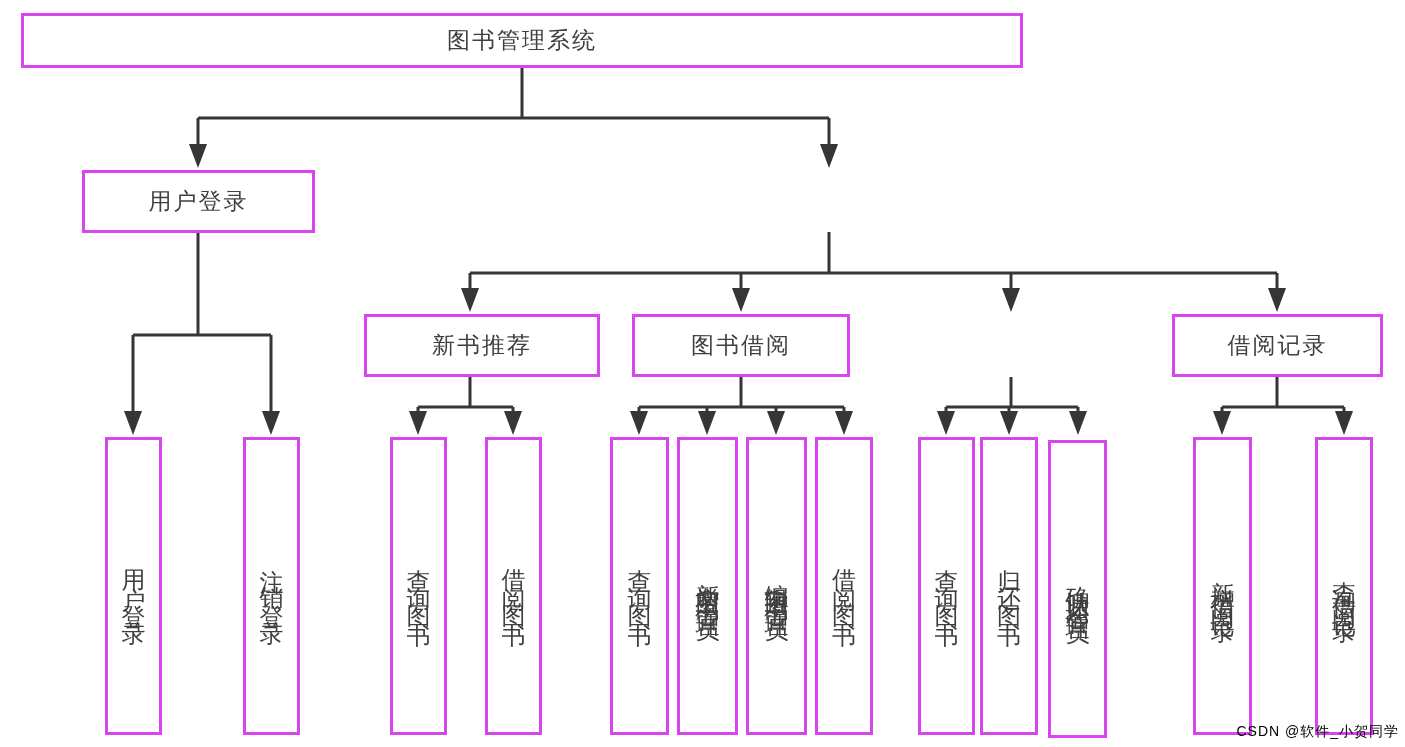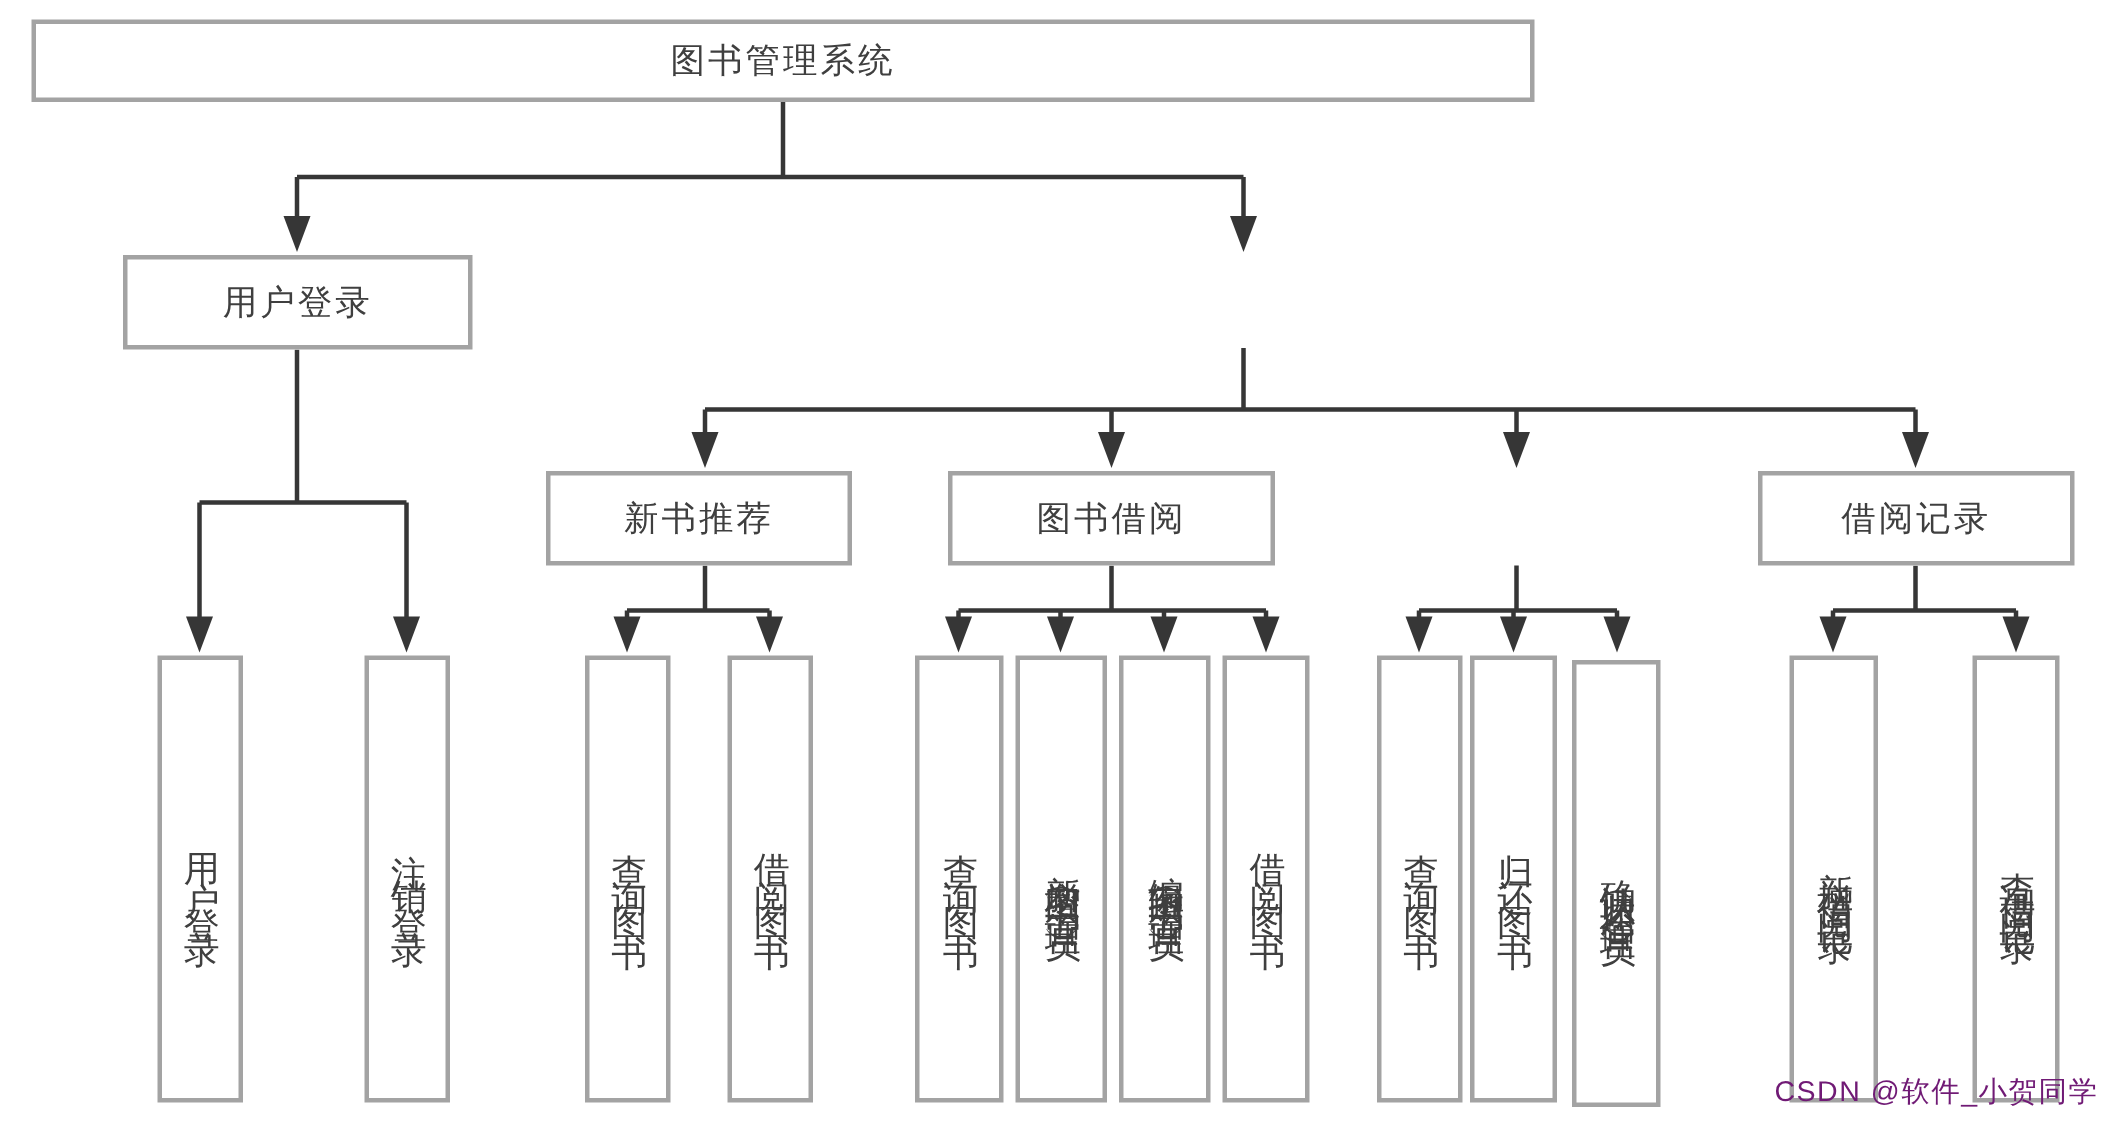--- a/index.html
+++ b/index.html
@@ -3,34 +3,34 @@
 <meta charset="utf-8">
 <style>
   html,body { margin:0; padding:0; background:#ffffff; }
   .stage {
     position:relative; width:1405px; height:747px; background:#ffffff;
     font-family:"Liberation Sans","DejaVu Sans",sans-serif; overflow:hidden;
   }
   .wires { position:absolute; left:0; top:0; width:1405px; height:747px; }
   .box {
     position:absolute; box-sizing:border-box; background:#ffffff;
-    border:3px solid #a3a3a3; color:#3f3f3f;
+    border:3px solid #d946ef; color:#3f3f3f;
     display:flex; align-items:center; justify-content:center;
     font-size:23px; letter-spacing:2px; white-space:nowrap;
   }
   .vbox {
     writing-mode:vertical-rl; text-orientation:upright;
     font-size:24px; white-space:normal; line-height:1;
   }
   .s4 { letter-spacing:18px; }
   .s6 { letter-spacing:8px; }
   .s9 { letter-spacing:5px; }
   .watermark {
-    position:absolute; right:6px; bottom:6px; color:#701a75;
-    font-size:19px; letter-spacing:1px;
+    position:absolute; right:6px; bottom:6px; color:#000000;
+    font-size:14px; letter-spacing:1px;
   }
 </style>
 </head>
 <body>
 
 <div class="stage">
 
   <svg class="wires" width="1405" height="747" viewBox="0 0 1405 747">
     <g stroke="#363636" stroke-width="3" fill="none">
 
@@ -75,21 +75,21 @@
 
       <polygon points="1213,411 1231,411 1222,435"></polygon>
       <polygon points="1335,411 1353,411 1344,435"></polygon>
     </g>
   </svg>
 
   <div class="box" style="left:21px; top:13px; width:1002px; height:55px;">图书管理系统</div>
 
   <div class="box" style="left:82px; top:170px; width:233px; height:63px;">用户登录</div>
 
-  <div class="box" style="left:364px; top:314px; width:204px; height:63px;">新书推荐</div>
+  <div class="box" style="left:364px; top:314px; width:236px; height:63px;">新书推荐</div>
   <div class="box" style="left:632px; top:314px; width:218px; height:63px;">图书借阅</div>
   <div class="box" style="left:1172px; top:314px; width:211px; height:63px;">借阅记录</div>
 
   <div class="box vbox s4" style="left:105px; top:437px; width:57px; height:298px;">用户登录</div>
   <div class="box vbox s4" style="left:243px; top:437px; width:57px; height:298px;">注销登录</div>
 
   <div class="box vbox s4" style="left:390px; top:437px; width:57px; height:298px;">查询图书</div>
   <div class="box vbox s4" style="left:485px; top:437px; width:57px; height:298px;">借阅图书</div>
 
   <div class="box vbox s4" style="left:610px; top:437px; width:59px; height:298px;">查询图书</div>

